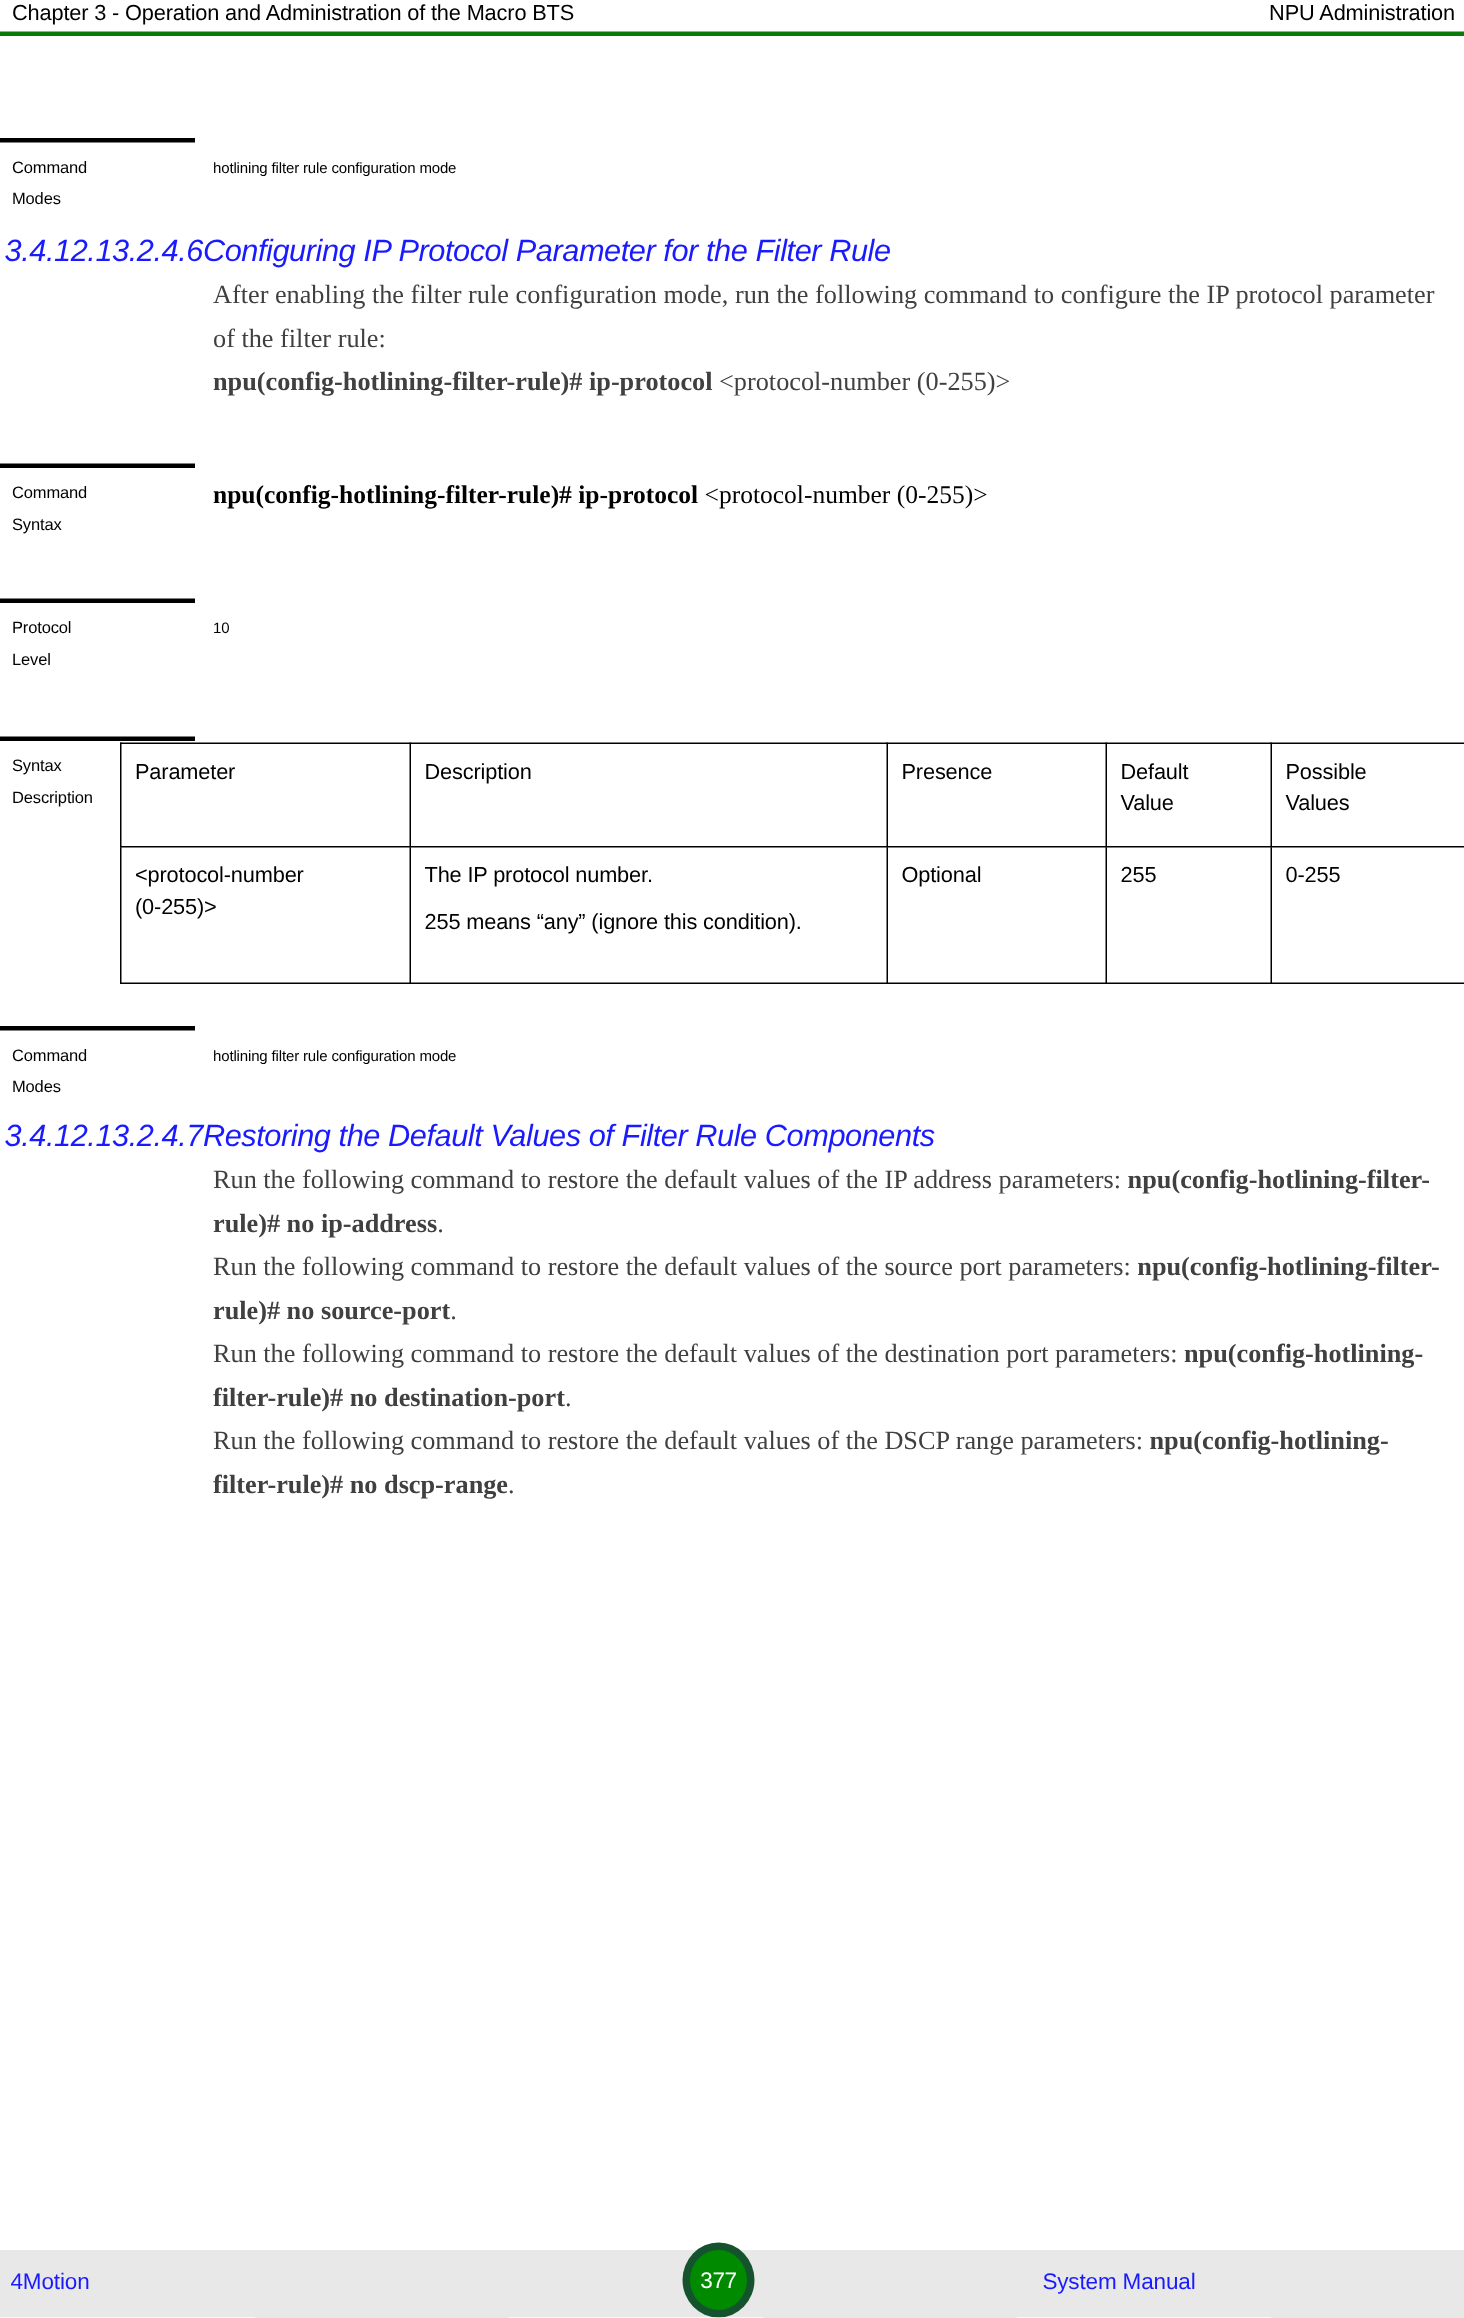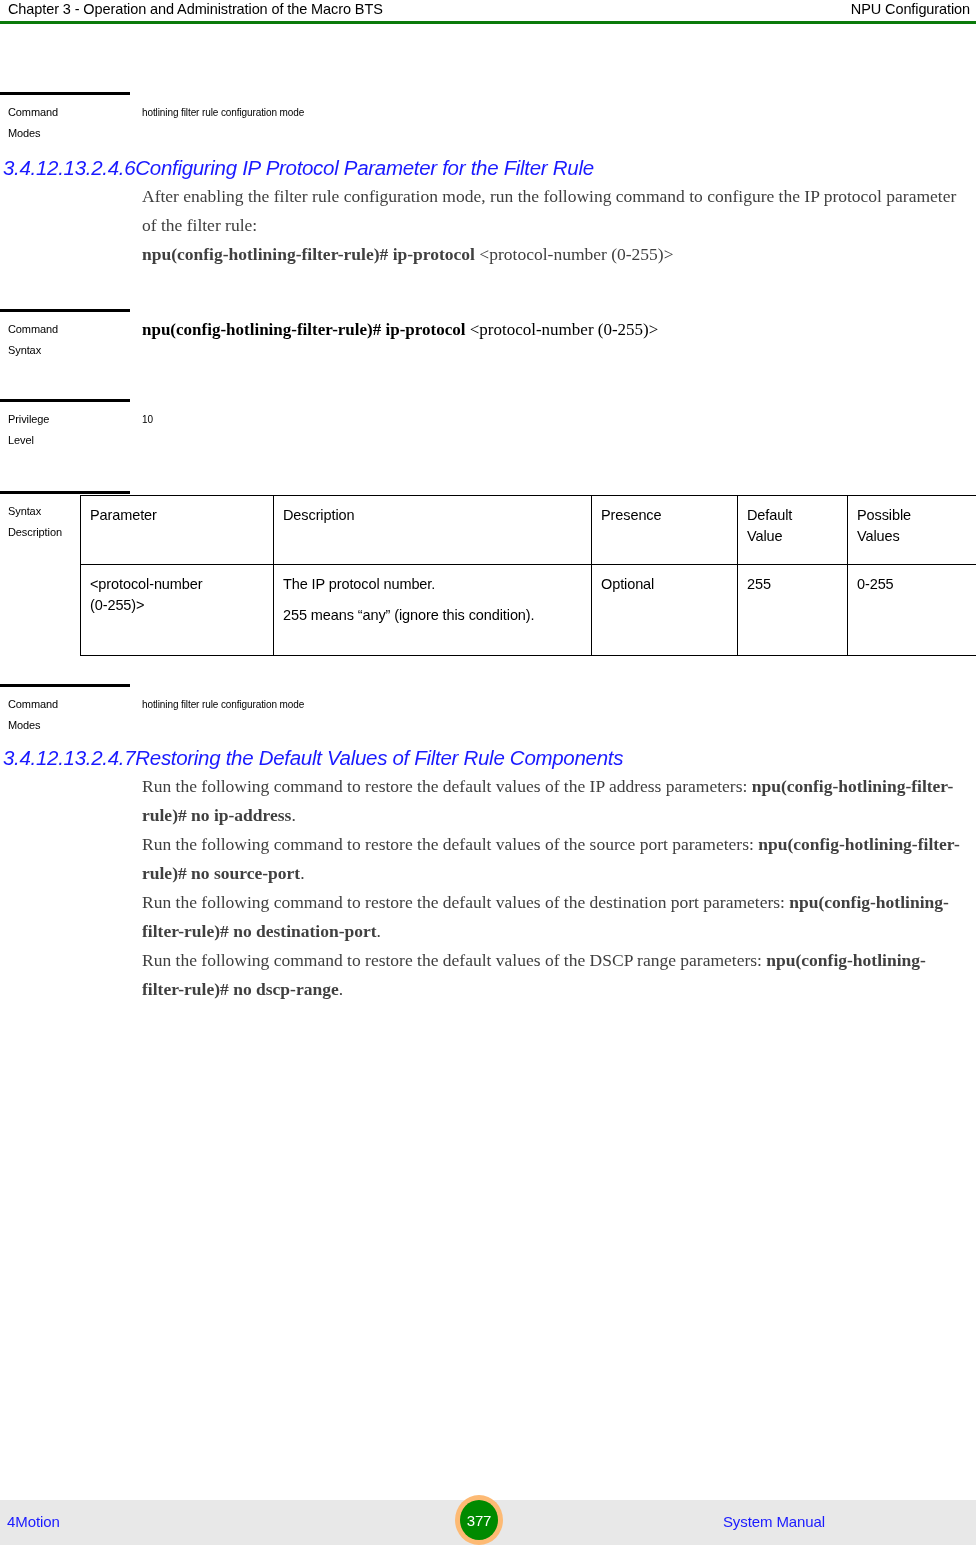--- a/index.html
+++ b/index.html
@@ -160,21 +160,20 @@
   .col-possible{ width: 150px; }
   .cell-gap { height: 10px; }
 
   
   .page-footer {
     position: absolute;
     left: 0;
     bottom: 0;
     width: 805px;
     height: 53px;
-    padding-left: 28px;
   }
   .footer-band {
     position: absolute;
     left: 0;
     top: 8px;
     width: 976px;
     height: 45px;
     background: #e8e8e8;
   }
   .footer-left, .footer-right {
@@ -188,21 +187,21 @@
   }
   .footer-left { left: 7px; }
   .footer-right { right: 8px; }
   .page-badge {
     position: absolute;
     left: 455px;
     top: 3px;
     width: 48px;
     height: 50px;
     border-radius: 50%;
-    background: #fdba74;
+    background: #14532d;
     display: flex;
     align-items: center;
     justify-content: center;
   }
   .page-badge .disc {
     width: 38px;
     height: 40px;
     border-radius: 50%;
     background: #008a00;
     display: flex;
@@ -215,21 +214,21 @@
     line-height: 15px;
     letter-spacing: -0.2px;
   }
 </style>
 </head>
 <body>
 
 <div class="page-header">
   <div class="hdr-inner">
     <span class="hdr-left">Chapter 3 - Operation and Administration of the Macro BTS</span>
-    <span class="hdr-right">NPU Configuration</span>
+    <span class="hdr-right">NPU Administration</span>
   </div>
   <div class="header-rule"></div>
 </div>
 
 <div class="content">
 
   <div class="attr-block blk-cmdmodes-1">
     <div class="rule"></div>
     <div class="attr-label">
       <div>Command</div>
@@ -250,21 +249,21 @@
     <div class="attr-label">
       <div>Command</div>
       <div>Syntax</div>
     </div>
     <div class="attr-value serif"><b>npu(config-hotlining-filter-rule)# ip-protocol</b> <span>&lt;protocol-number (0-255)&gt;</span></div>
   </div>
 
   <div class="attr-block blk-privilege">
     <div class="rule"></div>
     <div class="attr-label">
-      <div>Privilege</div>
+      <div>Protocol</div>
       <div>Level</div>
     </div>
     <div class="attr-value">10</div>
   </div>
 
   <div class="attr-block blk-syntaxdesc">
     <div class="rule"></div>
     <div class="attr-label">
       <div>Syntax</div>
       <div>Description</div>

